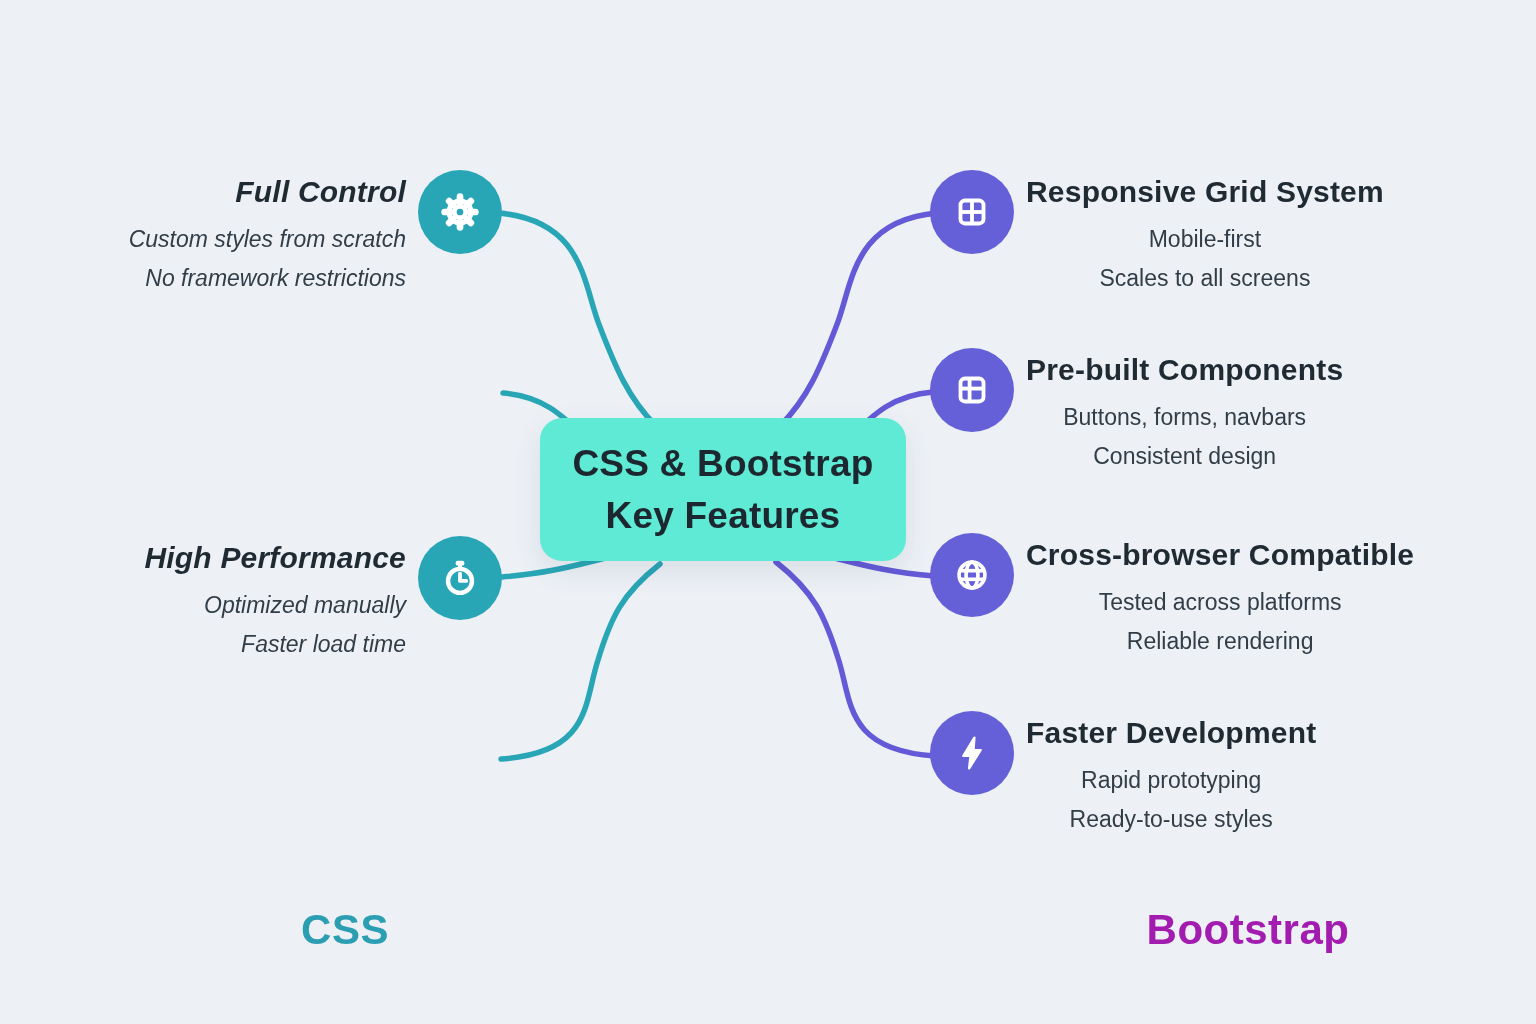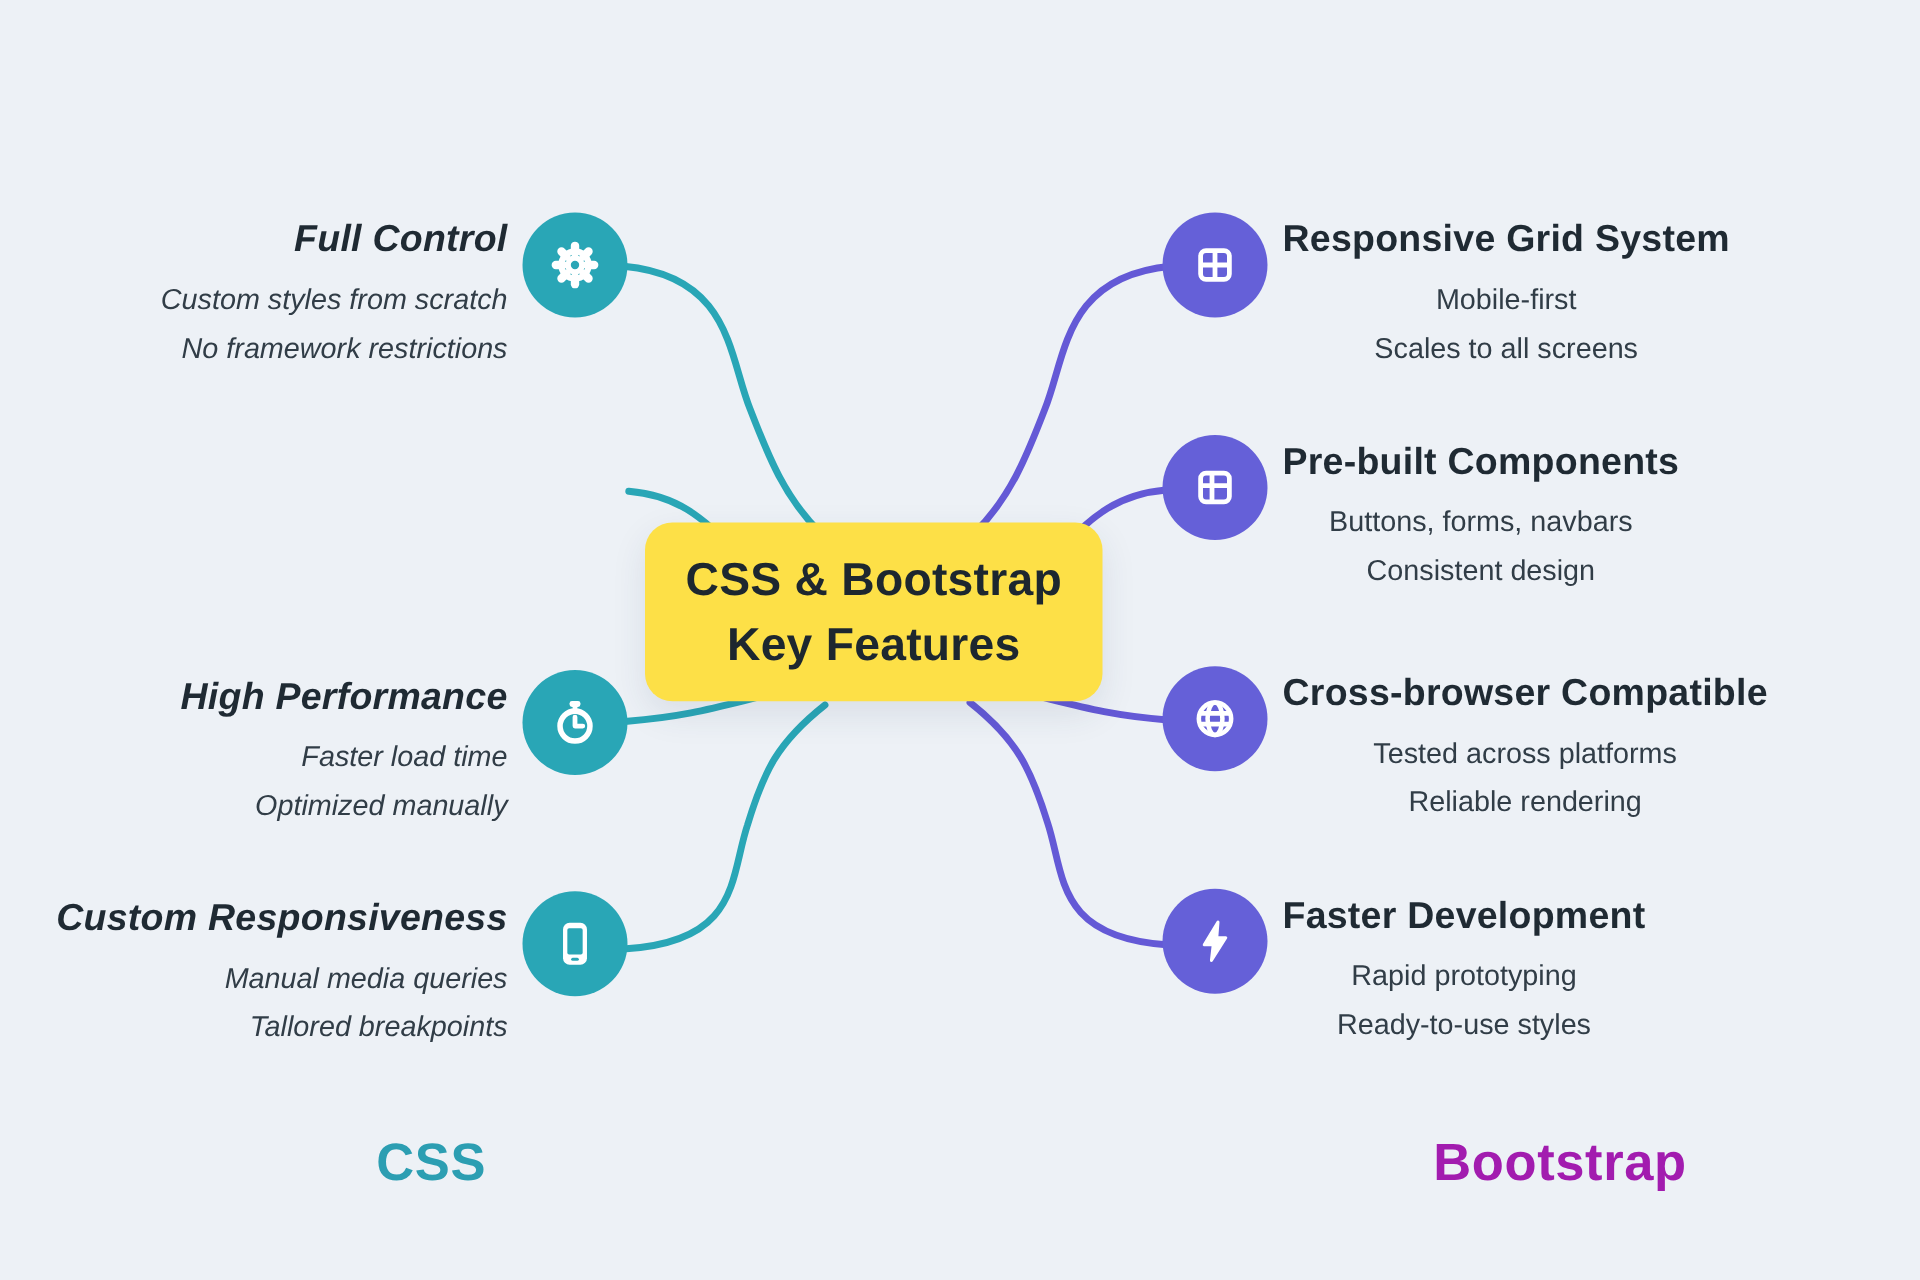--- a/index.html
+++ b/index.html
@@ -29,22 +29,22 @@
   .badge{
     width:84px;height:84px;border-radius:50%;
     flex:0 0 84px;display:flex;align-items:center;justify-content:center;
   }
   .badge.teal{background:#29a6b6;}
   .badge.purple{background:#6560d8;}
   .badge svg{display:block;}
 
   
   .center-box{
-    position:absolute;left:516px;top:418px;width:366px;height:143px;
-    background:#fde047;border-radius:22px;
+    position:absolute;left:540px;top:418px;width:366px;height:143px;
+    background:#5eead4;border-radius:22px;
     box-shadow:0 10px 28px rgba(40,60,90,.10);
     display:flex;flex-direction:column;align-items:center;justify-content:center;
   }
   .center-box .line{
     font-size:37px;font-weight:700;color:#1d272f;line-height:1.38;letter-spacing:.2px;
   }
 
   
   .group-label{
     position:absolute;top:906px;font-size:42px;font-weight:700;text-align:center;letter-spacing:.5px;
@@ -93,47 +93,33 @@
         <circle cx="24" cy="24" r="11.5" stroke-width="5"></circle>
         <circle cx="24" cy="24" r="5.8" stroke-width="4.6"></circle>
       </svg>
     </div>
   </div>
 
 
   <div class="row left" style="top:536px">
     <div class="txt">
       <div class="title">High Performance</div>
+      <div class="sub">Optimized manually</div>
       <div class="sub">Faster load time</div>
-      <div class="sub">Optimized manually</div>
     </div>
     <div class="badge teal">
       <svg width="46" height="46" viewBox="0 0 48 48" fill="none" stroke="#ffffff">
         <rect x="19.5" y="6" width="9" height="5" rx="2" fill="#ffffff" stroke="none"></rect>
         <rect x="22" y="9.5" width="4" height="4" fill="#ffffff" stroke="none"></rect>
         <circle cx="24" cy="27" r="12.5" stroke-width="4.6"></circle>
         <path d="M24 19.5 L24 27 L30.5 27" stroke-width="4" stroke-linecap="round" stroke-linejoin="round"></path>
       </svg>
     </div>
   </div>
 
-  <div class="row left" style="top:713px">
-    <div class="txt">
-      <div class="title">Custom Responsiveness</div>
-      <div class="sub">Manual media queries</div>
-      <div class="sub">Tallored breakpoints</div>
-    </div>
-    <div class="badge teal">
-      <svg width="46" height="46" viewBox="0 0 48 48">
-        <rect x="14" y="6.5" width="20" height="35" rx="5.5" fill="#ffffff"></rect>
-        <rect x="17.6" y="11" width="12.8" height="22" rx="1.5" fill="#29a6b6"></rect>
-        <rect x="20.8" y="35.6" width="6.4" height="2.6" rx="1.3" fill="#29a6b6"></rect>
-      </svg>
-    </div>
-  </div>
 
   <div class="row right" style="top:170px">
     <div class="badge purple">
       <svg width="46" height="46" viewBox="0 0 48 48" fill="none" stroke="#ffffff">
         <rect x="12" y="12" width="24" height="24" rx="4.5" stroke-width="4"></rect>
         <path d="M24 12 L24 36" stroke-width="4"></path>
         <path d="M12 24 L36 24" stroke-width="4"></path>
       </svg>
     </div>
     <div class="txt">

